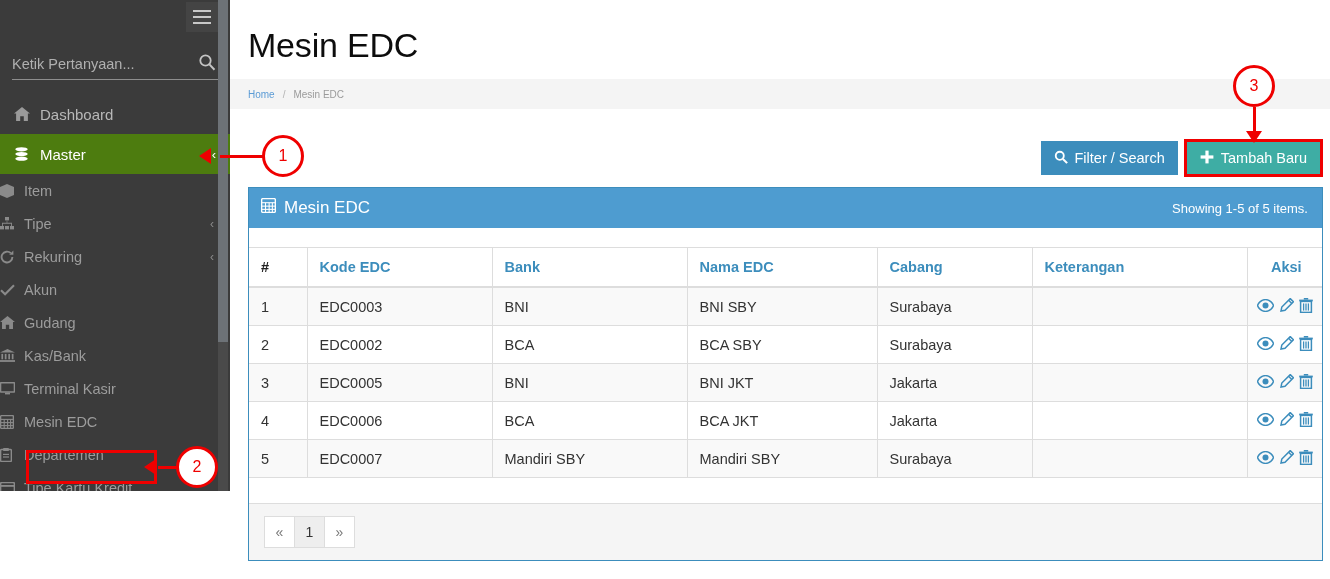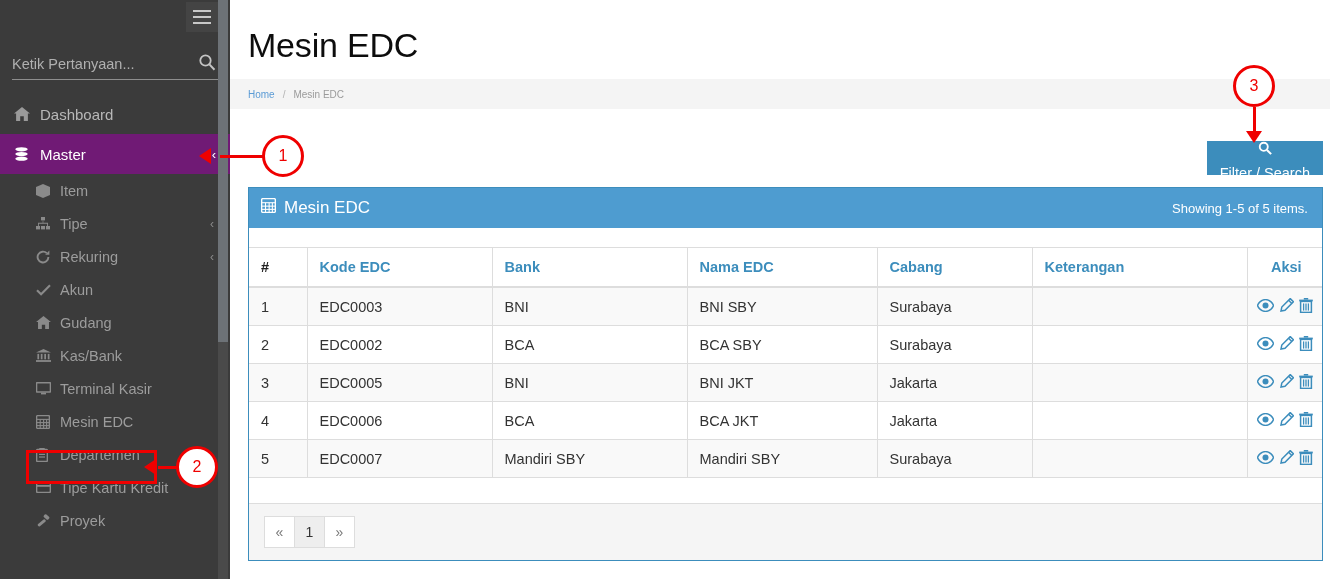--- a/index.html
+++ b/index.html
@@ -9,21 +9,21 @@
     overflow: hidden;
     background: #ffffff;
     font-family: "Liberation Sans", sans-serif;
   }
 
   #app { position: relative; width: 1330px; height: 579px; }
 
   
   #sidebar {
     position: absolute; left: 0; top: 0;
-    width: 230px; height: 579px;
+    width: 230px; height: 491px;
     background: #3b3b3b;
     overflow: hidden;
   }
   .sb-topbar {
     height: 42px; position: relative;
   }
   .hamburger {
     position: absolute; right: 12px; top: 2px;
     width: 32px; height: 30px;
     background: #444444;
@@ -64,35 +64,34 @@
     font-size: 15px;
     cursor: pointer;
     position: relative;
   }
   .nav-item .ic {
     width: 26px; display: inline-flex; align-items: center;
     justify-content: flex-start; color: #9a9a9a; flex: none;
   }
   .nav-item .lbl { white-space: nowrap; }
   .nav-item.active {
-    background: #701a75;
+    background: #4d7c0f;
     color: #ffffff;
   }
   .nav-item.active .ic { color: #ffffff; }
   .nav-item .caret {
     position: absolute; right: 14px; top: 50%;
     transform: translateY(-50%);
     color: #9a9a9a; font-size: 13px;
   }
   .nav-item.active .caret { color: #ffffff; }
 
   .sub-item {
     display: flex; align-items: center;
     height: 33px;
-    padding-left: 36px;
     color: #9c9c9c;
     font-size: 14.5px;
     cursor: pointer;
     position: relative;
   }
   .sub-item .ic {
     width: 24px; display: inline-flex; align-items: center;
     justify-content: flex-start; color: #8a8a8a; flex: none;
   }
   .sub-item .caret {
@@ -156,21 +155,21 @@
     gap: 6px;
   }
   .btn {
     display: inline-flex; align-items: center; gap: 7px;
     height: 34px; padding: 0 13px;
     font-size: 14.5px; color: #ffffff;
     border: 0; cursor: pointer;
     font-family: "Liberation Sans", sans-serif;
     white-space: nowrap;
   }
-  .btn-filter { background: #3c8dbc; flex-direction: column; }
+  .btn-filter { background: #3c8dbc; }
   .btn-add { background: #3eada4; }
   #add-btn-wrap {
     border: 3px solid #ef0000;
     padding: 0; display: inline-flex;
   }
   #add-btn-wrap .btn-add { height: 32px; }
 
   
   .panel {
     margin: 8px 7px 0 18px;
@@ -472,20 +471,31 @@
       <button class="btn btn-filter">
         <span>
           <svg width="14" height="14" viewBox="0 0 16 16">
             <circle cx="6.6" cy="6.6" r="4.6" fill="none" stroke="#ffffff" stroke-width="2.1"></circle>
             <line x1="10.2" y1="10.2" x2="15" y2="15" stroke="#ffffff" stroke-width="2.4"></line>
           </svg>
         </span>
         <span>Filter / Search</span>
       </button>
 
+      <span id="add-btn-wrap">
+        <button class="btn btn-add">
+          <span>
+            <svg width="14" height="14" viewBox="0 0 14 14">
+              <rect x="5.4" y="0.6" width="3.2" height="12.8" fill="#ffffff"></rect>
+              <rect x="0.6" y="5.4" width="12.8" height="3.2" fill="#ffffff"></rect>
+            </svg>
+          </span>
+          <span>Tambah Baru</span>
+        </button>
+      </span>
     </div>
 
     <div class="panel">
       <div class="panel-head">
         <div class="ttl">
           <span>
             <svg width="15" height="15" viewBox="0 0 14 14">
               <rect x="0.6" y="0.6" width="12.8" height="12.8" rx="1" fill="none" stroke="#ffffff" stroke-width="1.3"></rect>
               <line x1="0.6" y1="4.4" x2="13.4" y2="4.4" stroke="#ffffff" stroke-width="1"></line>
               <line x1="0.6" y1="7.6" x2="13.4" y2="7.6" stroke="#ffffff" stroke-width="1"></line>

